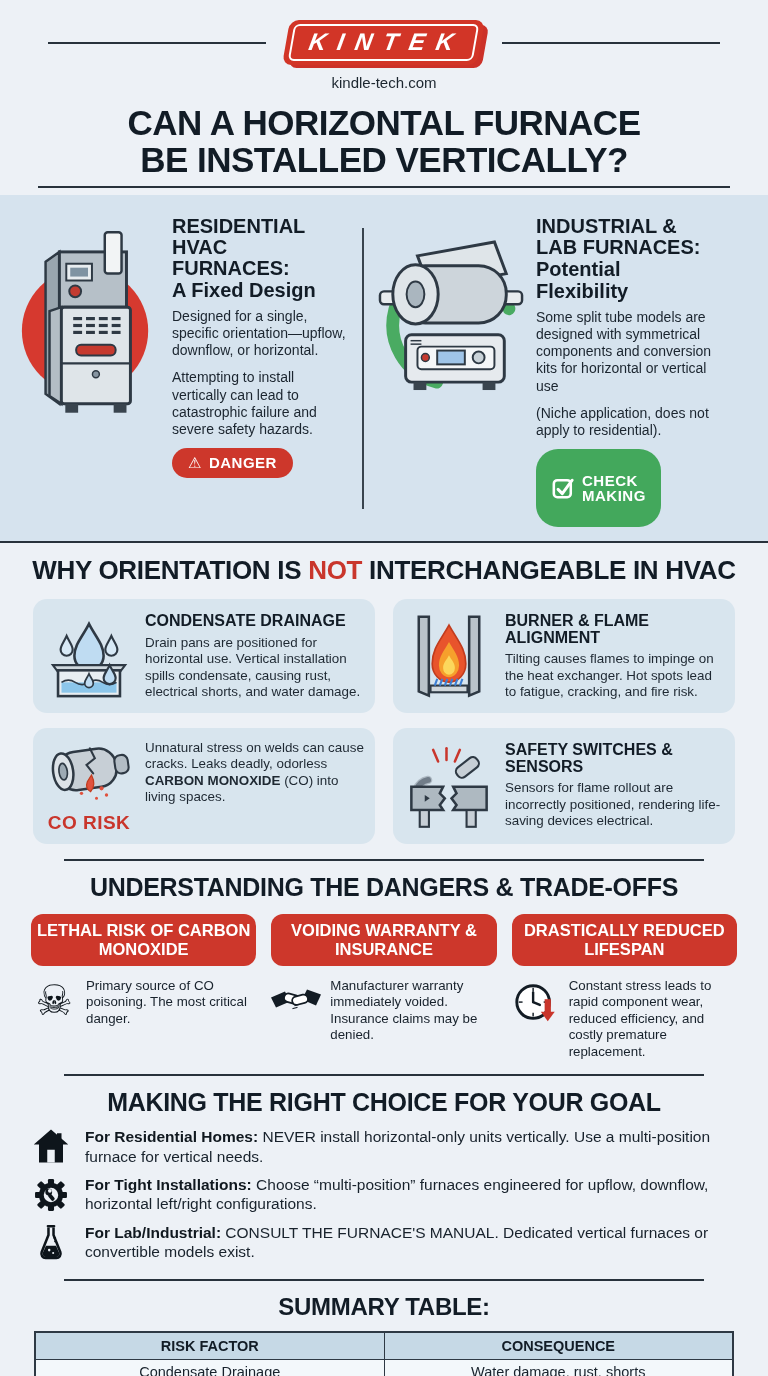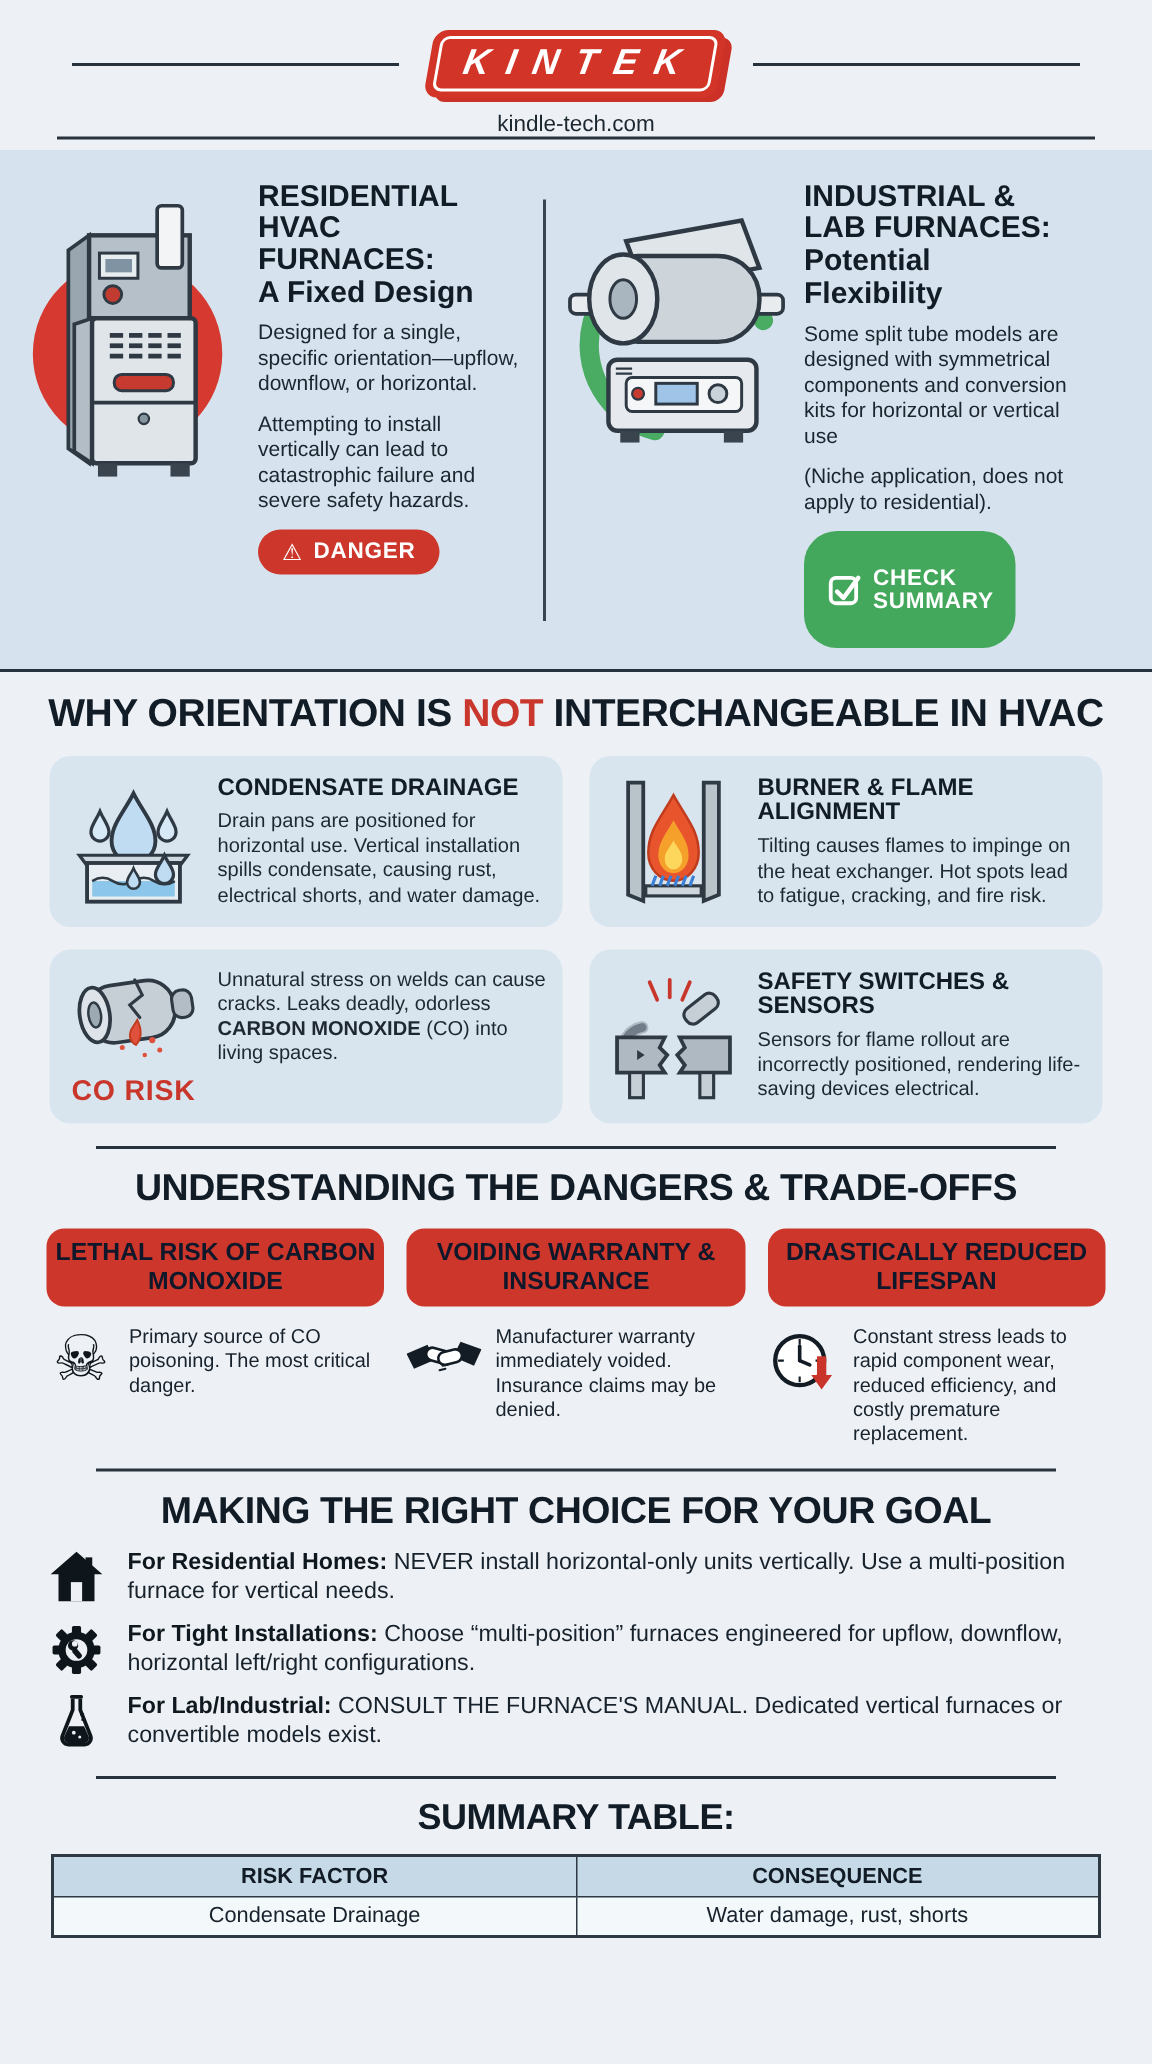--- a/index.html
+++ b/index.html
@@ -60,21 +60,21 @@
     display:flex;gap:8px;min-height:106px;box-sizing:border-box;
   }
   .card-icon{flex:0 0 96px;display:flex;flex-direction:column;align-items:center;justify-content:flex-end;gap:2px;}
   .card-title{font-size:16px;font-weight:bold;line-height:1.05;color:#121c26;margin:2px 0 5px;}
   .card-body{font-size:13.4px;line-height:1.23;color:#1e2832;}
   .co-risk{font-size:19px;font-weight:bold;color:#c9362c;letter-spacing:0.5px;}
 
   
   .banners,.danger-items{width:706px;margin:12px auto 0;display:grid;grid-template-columns:1fr 1fr 1fr;gap:15px;}
   .banner{
-    background:#cd372b;border-radius:12px;color:#0f172a;font-weight:bold;
+    background:#cd372b;border-radius:12px;color:#ffffff;font-weight:bold;
     font-size:16.5px;line-height:1.12;text-align:center;
     display:flex;align-items:center;justify-content:center;
     min-height:52px;padding:4px 6px;box-sizing:border-box;
   }
   .danger-items{margin-top:12px;}
   .danger-item{display:flex;gap:9px;align-items:flex-start;}
   .danger-item .d-icon{flex:0 0 46px;display:flex;justify-content:center;padding-top:2px;}
   .danger-item p{margin:0;font-size:13.3px;line-height:1.24;color:#18222c;}
   .skull{font-size:42px;line-height:1;color:#0e151b;font-family:"DejaVu Sans",sans-serif;}
 
@@ -97,20 +97,24 @@
 
 <div class="top center">
   <div class="logo-row">
     <div class="rule"></div>
     <div class="logo">
       <div class="logo-inner">KINTEK</div>
     </div>
     <div class="rule"></div>
   </div>
   <div class="site">kindle-tech.com</div>
+  <h1>
+    <span>CAN A HORIZONTAL FURNACE</span><br>
+    <span>BE INSTALLED VERTICALLY?</span>
+  </h1>
   <div class="rule rule-main"></div>
 </div>
 
 <div class="band">
   <div class="band-col">
     <div class="illus">
       <svg width="148" height="208" viewBox="0 0 150 210">
         <circle cx="72" cy="118" r="64" fill="#d6392f"></circle>
         <polygon points="32,48 46,38 46,192 32,182" fill="#9aa6af" stroke="#2e3944" stroke-width="2.5"></polygon>
         <rect x="46" y="38" width="68" height="56" fill="#b6c0c8" stroke="#2e3944" stroke-width="3"></rect>
@@ -181,21 +185,21 @@
       <div class="band-hsub">Potential Flexibility</div>
       <p class="band-p">Some split tube models are designed with symmetrical components and conversion kits for horizontal or vertical use</p>
       <p class="band-p">(Niche application, does not apply to residential).</p>
       <span class="pill manual">
         <svg width="24" height="24" viewBox="0 0 34 34">
           <rect x="4" y="6" width="24" height="24" rx="5" fill="none" stroke="#fff" stroke-width="3.6"></rect>
           <polyline points="10,19 16,25 30,6" fill="none" stroke="#fff" stroke-width="4.2" stroke-linecap="round" stroke-linejoin="round"></polyline>
         </svg>
         <span>
           <span>CHECK</span><br>
-          <span>SUMMARY</span>
+          <span>MAKING</span>
         </span>
       </span>
     </div>
   </div>
 </div>
 <div class="rule" style="width:768px;"></div>
 
 <div class="center">
   <div class="sec-title">
     <span>WHY ORIENTATION IS </span><span class="red">NOT</span><span> INTERCHANGEABLE IN HVAC</span>

